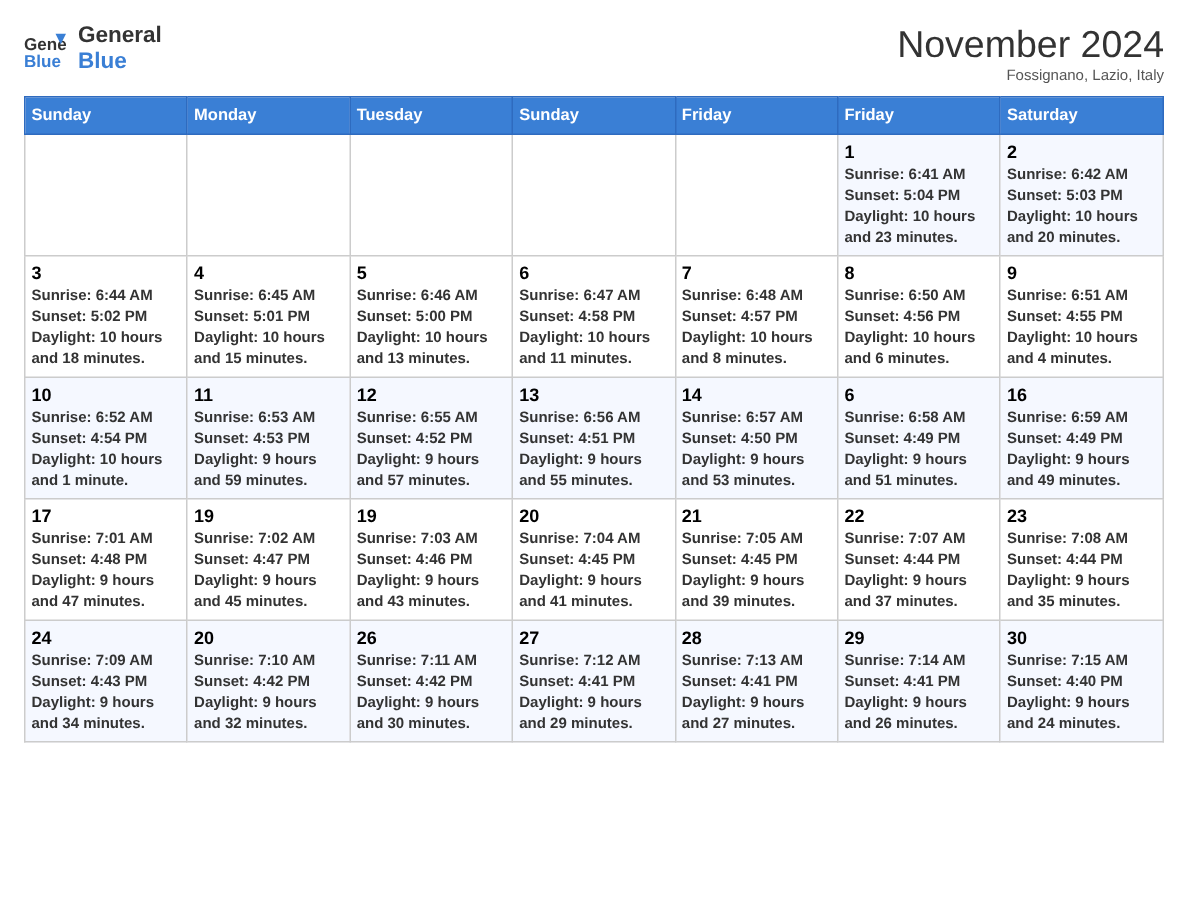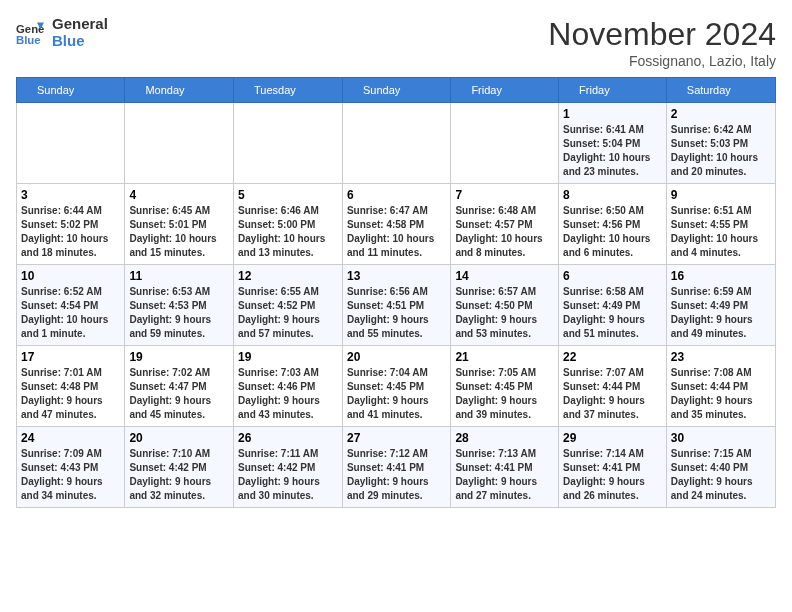--- a/index.html
+++ b/index.html
@@ -22,39 +22,39 @@
       gap: 4px;
     }
     .logo-icon {
       width: 28px;
       height: 28px;
     }
     .title-block {
       text-align: right;
     }
     .month-title {
-      font-size: 32px;
+      font-size: 25px;
       font-weight: normal;
       color: #333;
     }
     .location {
-      font-size: 14px;
+      font-size: 10px;
       color: #555;
     }
     table {
       width: 100%;
       border-collapse: collapse;
       font-size: 10.5px;
     }
     thead tr th {
       background-color: #3a7fd5;
       color: #fff;
-      padding: 6px 20px;
+      padding: 6px 4px;
       text-align: left;
-      font-weight: normal;
+      font-weight: bold;
       font-size: 11px;
       border: 1px solid #2e6bbf;
     }
     tbody tr td {
       border: 1px solid #ccc;
       vertical-align: top;
       padding: 4px 4px;
       height: 80px;
       width: 112px;
       background: #fff;

